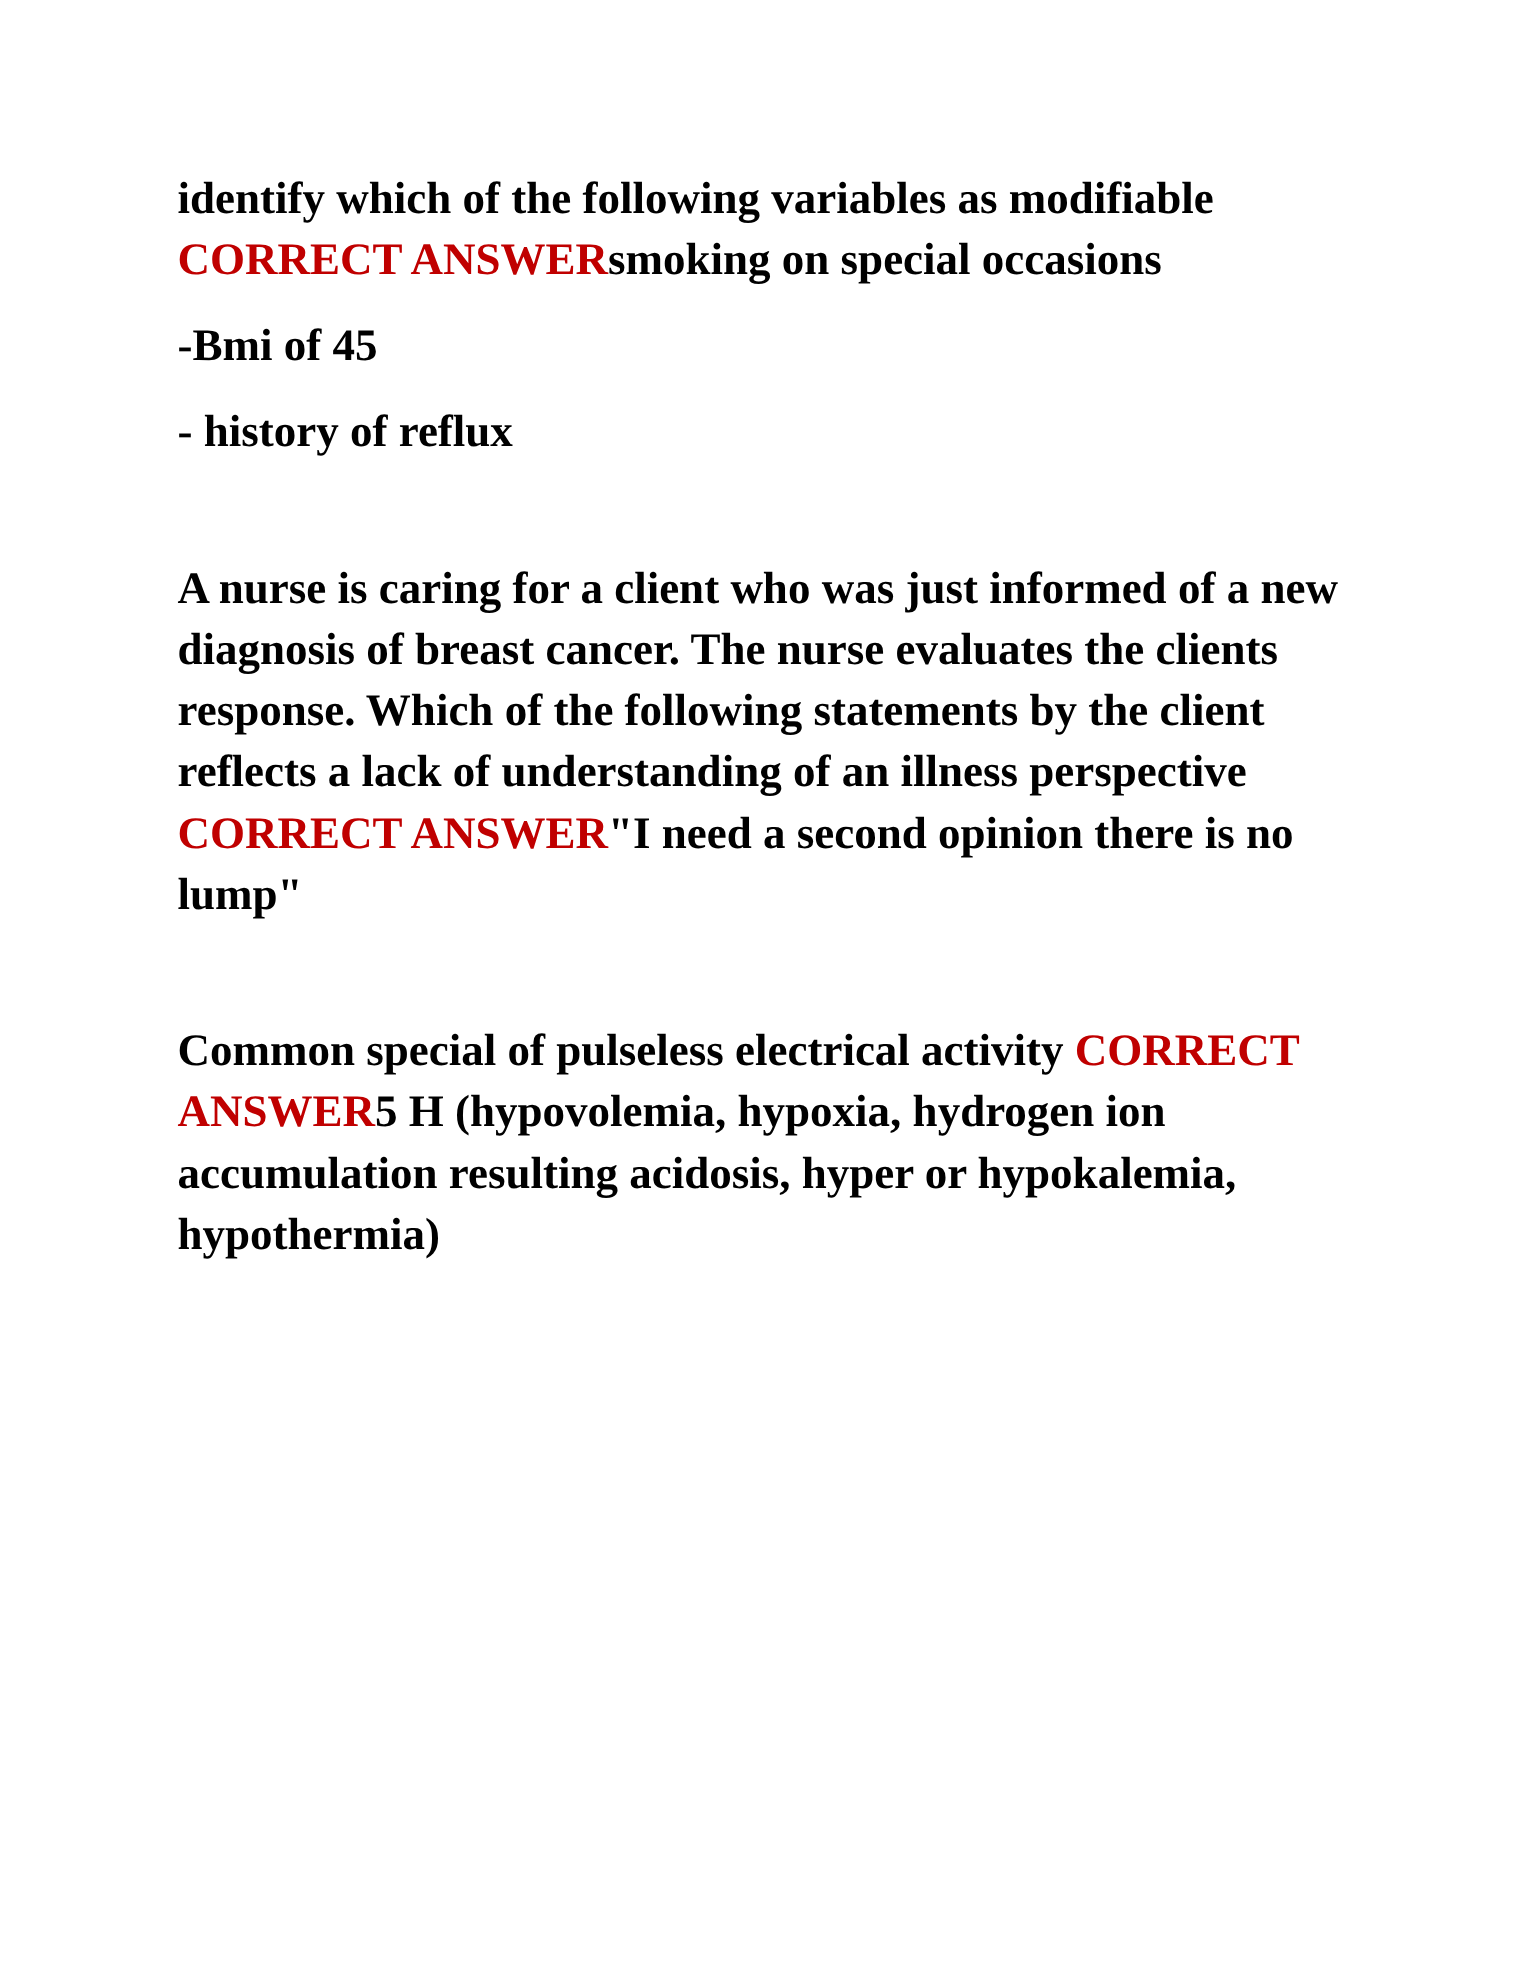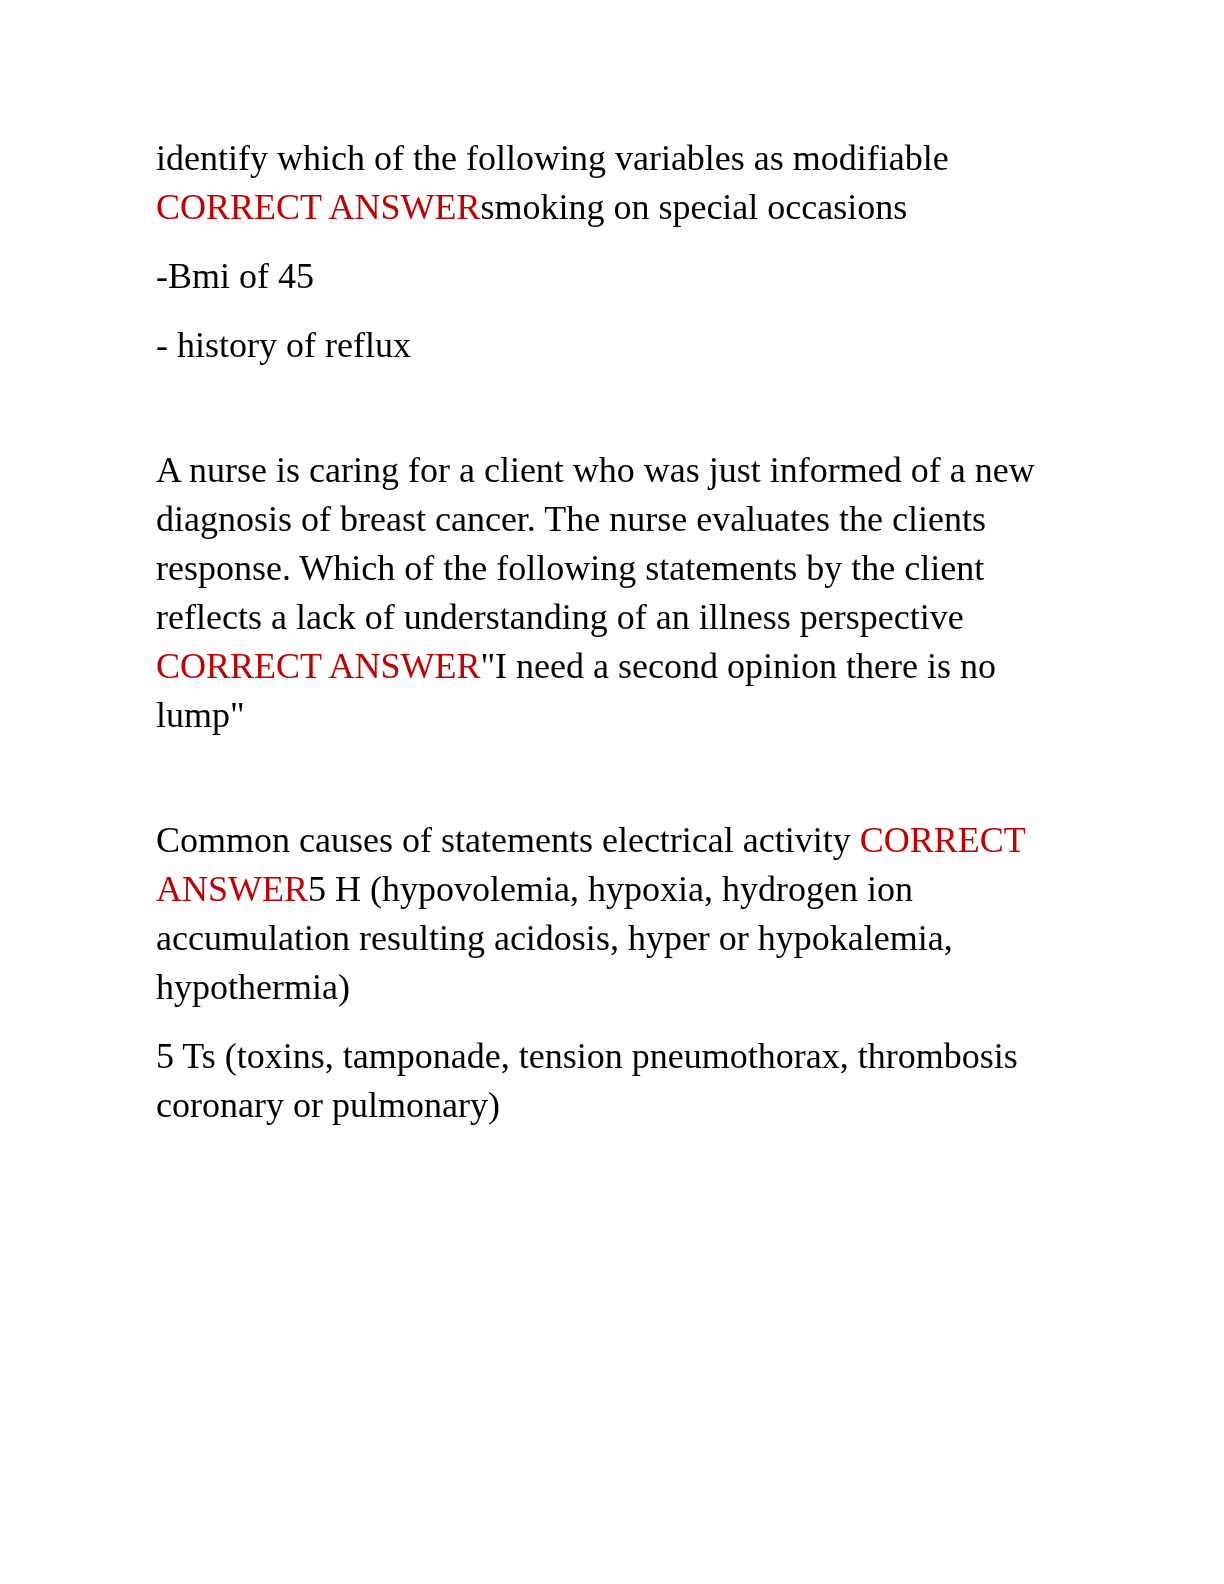--- a/index.html
+++ b/index.html
@@ -10,27 +10,28 @@
   .page {
     position: relative;
     width: 1224px;
     height: 1584px;
     background: #ffffff;
     overflow: hidden;
     font-family: "Liberation Serif", "DejaVu Serif", serif;
   }
   .content {
     position: absolute;
-    left: 156px;
+    left: 142px;
     top: 134px;
     width: 936px;
     font-size: 36px;
     line-height: 49px;
     color: #000000;
     text-align: left;
+    font-weight: bold;
   }
   .para {
     margin: 0 0 20px 0;
     word-spacing: normal;
   }
   .spacer {
     height: 36px;
     margin: 0 0 20px 0;
   }
   .answer {
@@ -44,16 +45,15 @@
 <body>
 
 <div class="page" style="background: rgb(255, 255, 255);">
   <div class="content" id="doc" style="color: rgb(0, 0, 0);">
       <div class="para"><span class="normal">identify which of the following variables as modifiable </span><span class="answer">CORRECT ANSWER</span><span class="normal">smoking on special occasions</span></div>
       <div class="para"><span class="normal">-Bmi of 45</span></div>
       <div class="para"><span class="normal">- history of reflux</span></div>
       <div class="spacer"></div>
       <div class="para"><span class="normal">A nurse is caring for a client who was just informed of a new diagnosis of breast cancer. The nurse evaluates the clients response. Which of the following statements by the client reflects a lack of understanding of an illness perspective </span><span class="answer">CORRECT ANSWER</span><span class="normal">"I need a second opinion there is no lump"</span></div>
       <div class="spacer"></div>
-      <div class="para"><span class="normal">Common causes of statements electrical activity </span><span class="answer">CORRECT ANSWER</span><span class="normal">5 H (hypovolemia, hypoxia, hydrogen ion accumulation resulting acidosis, hyper or hypokalemia, hypothermia)</span></div>
-      <div class="para"><span class="normal">5 Ts (toxins, tamponade, tension pneumothorax, thrombosis coronary or pulmonary)</span></div>
+      <div class="para"><span class="normal">Common special of pulseless electrical activity </span><span class="answer">CORRECT ANSWER</span><span class="normal">5 H (hypovolemia, hypoxia, hydrogen ion accumulation resulting acidosis, hyper or hypokalemia, hypothermia)</span></div>
     </div>
 </div>
 
 </body></html>

